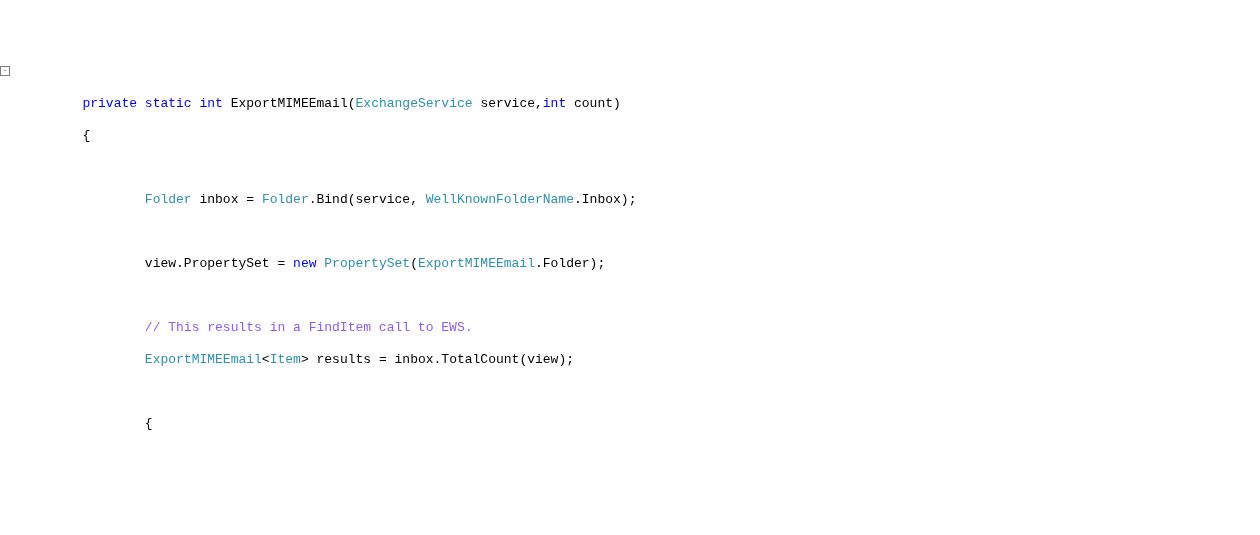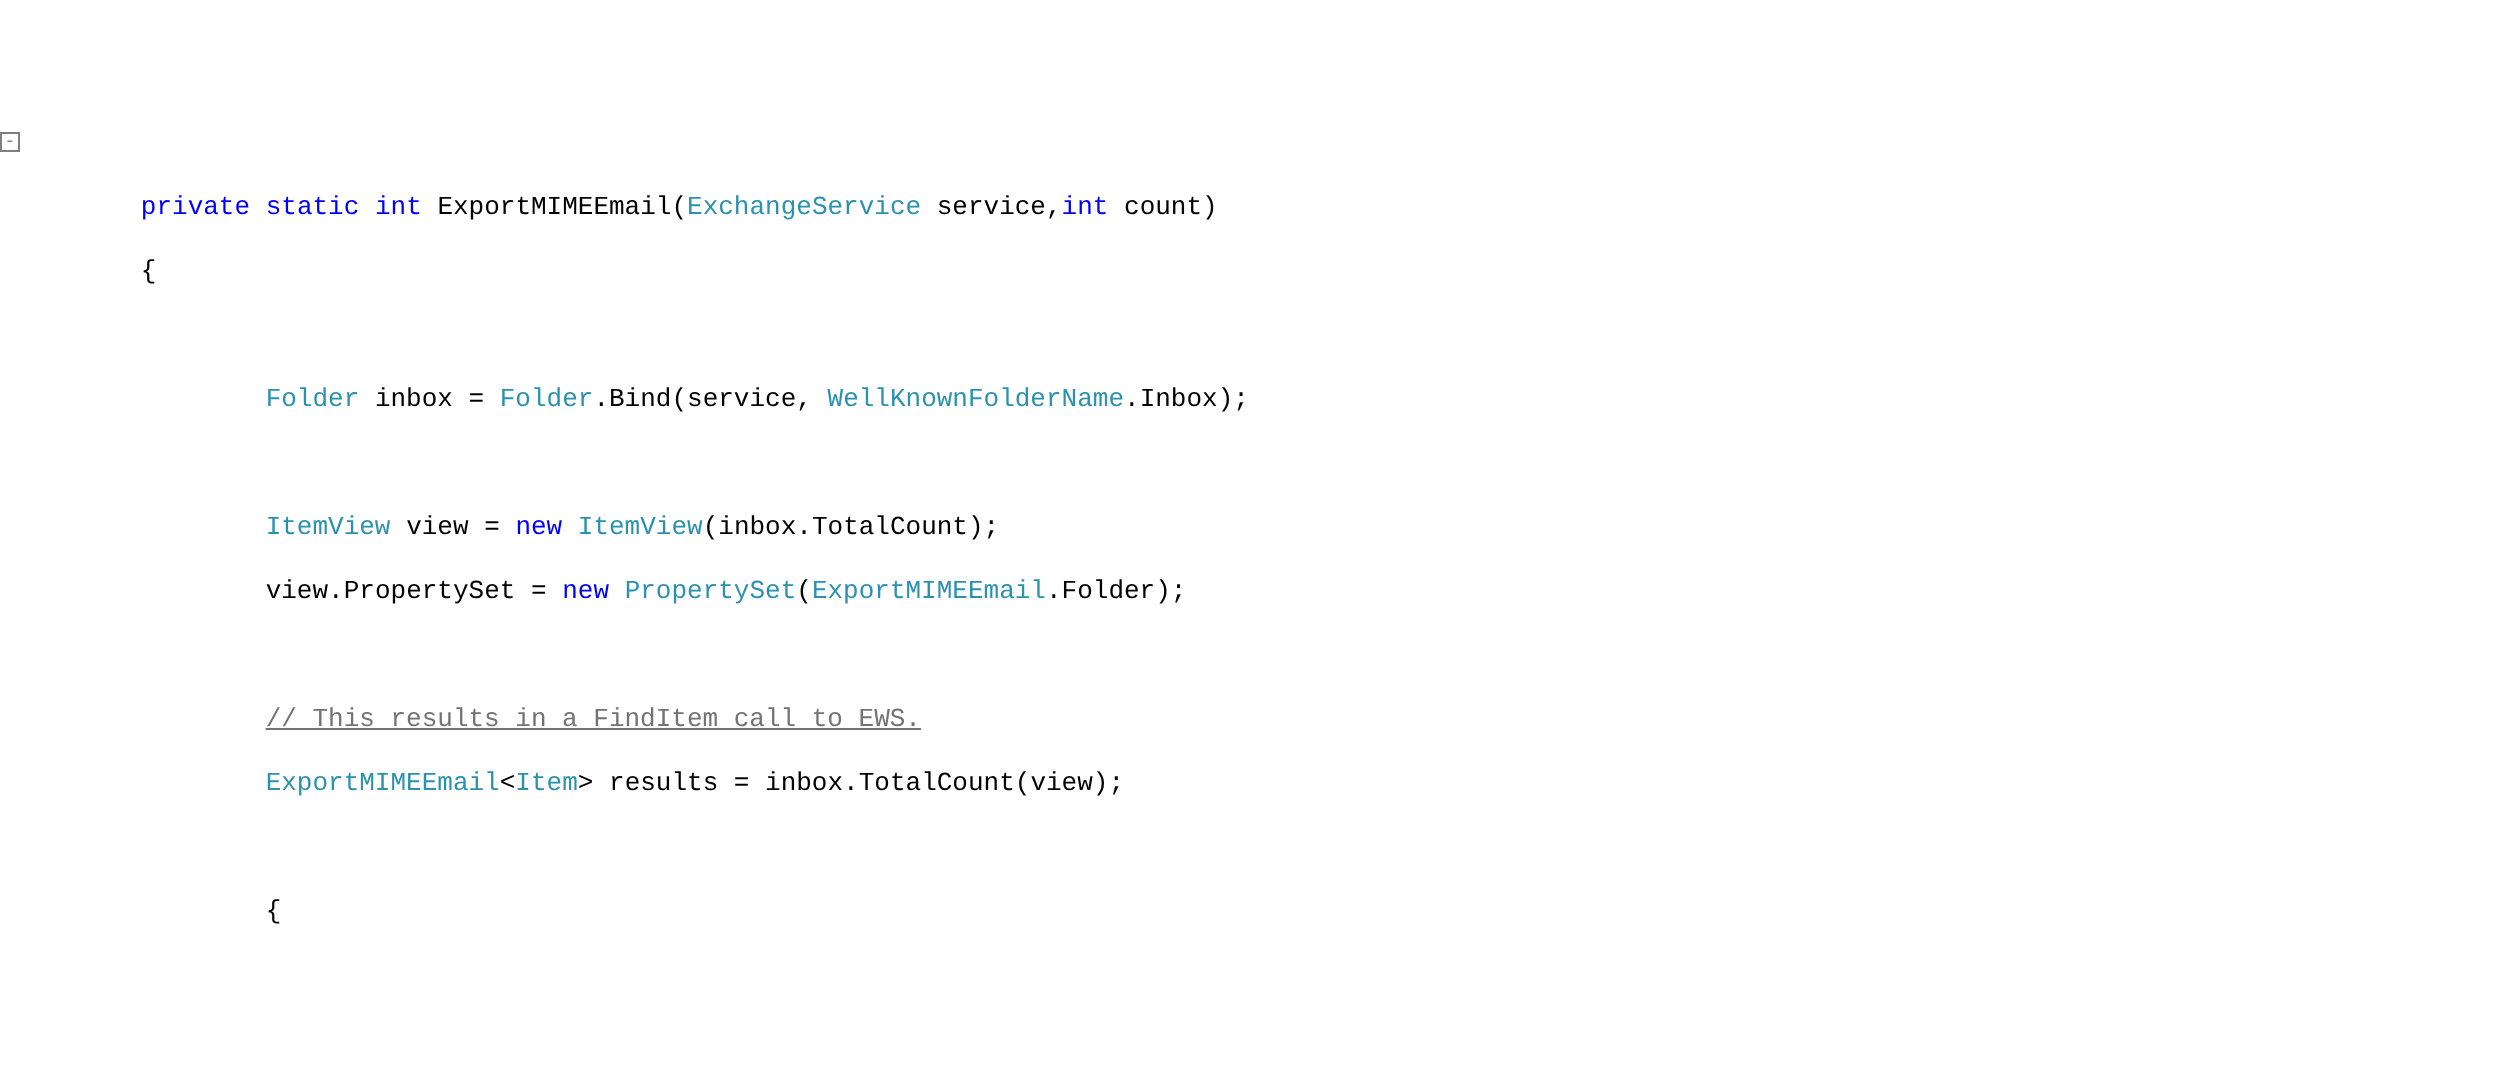--- a/index.html
+++ b/index.html
@@ -14,53 +14,52 @@
       background: #ffffff;
       color: #000000;
       white-space: pre;
       overflow-x: auto;
     }
     .code-container {
       padding: 0;
       position: relative;
     }
     .line {
-      padding-left: 8px;
+      padding-left: 20px;
       height: 16px;
     }
     .outline-marker {
       position: absolute;
       left: 0;
       top: 2px;
       width: 10px;
       height: 10px;
       border: 1px solid #808080;
       font-size: 9px;
       text-align: center;
       line-height: 8px;
       color: #808080;
       background: #fff;
     }
     .kw-blue { color: #0000ff; }
     .type-teal { color: #2b91af; }
-    .comment-green { color: #737373; text-decoration: underline; }
+    .comment-green { color: #8b5cf6; }
   </style>
 </head>
 <body>
 
 
 
 <div class="code-container">
 <div class="outline-marker">-</div>
 <div class="line"><span>        </span><span class="kw-blue">private</span><span> </span><span class="kw-blue">static</span><span> </span><span class="kw-blue">int</span><span> </span><span>ExportMIMEEmail</span><span>(</span><span class="type-teal">ExchangeService</span><span> </span><span>service</span><span>,</span><span class="kw-blue">int</span><span> </span><span>count</span><span>)</span></div>
 <div class="line"><span>        </span><span>{</span></div>
 <div class="line"></div>
 <div class="line"><span>                </span><span class="type-teal">Folder</span><span> </span><span>inbox</span><span> = </span><span class="type-teal">Folder</span><span>.</span><span>Bind</span><span>(</span><span>service</span><span>,</span><span> </span><span class="type-teal">WellKnownFolderName</span><span>.</span><span>Inbox</span><span>)</span><span>;</span></div>
 <div class="line"></div>
-<div class="line"><span>                </span><span class="type-teal">ItemView</span><span> </span><span>view</span><span> = </span><span class="kw-blue">new</span><span> </span><span class="type-teal">ItemView</span><span>(</span><span>inbox</span><span>.</span><span>TotalCount</span><span>)</span><span>;</span></div>
 <div class="line"><span>                </span><span>view</span><span>.</span><span>PropertySet</span><span> = </span><span class="kw-blue">new</span><span> </span><span class="type-teal">PropertySet</span><span>(</span><span class="type-teal">ExportMIMEEmail</span><span>.</span><span>Folder</span><span>)</span><span>;</span></div>
 <div class="line"></div>
 <div class="line"><span>                </span><span class="comment-green">// This results in a FindItem call to EWS.</span></div>
 <div class="line"><span>                </span><span class="type-teal">ExportMIMEEmail</span><span>&lt;</span><span class="type-teal">Item</span><span>&gt;</span><span> </span><span>results</span><span> = </span><span>inbox</span><span>.</span><span>TotalCount</span><span>(</span><span>view</span><span>)</span><span>;</span></div>
 <div class="line"></div>
 <div class="line"><span>                </span><span>{</span></div>
 
 
 
 

